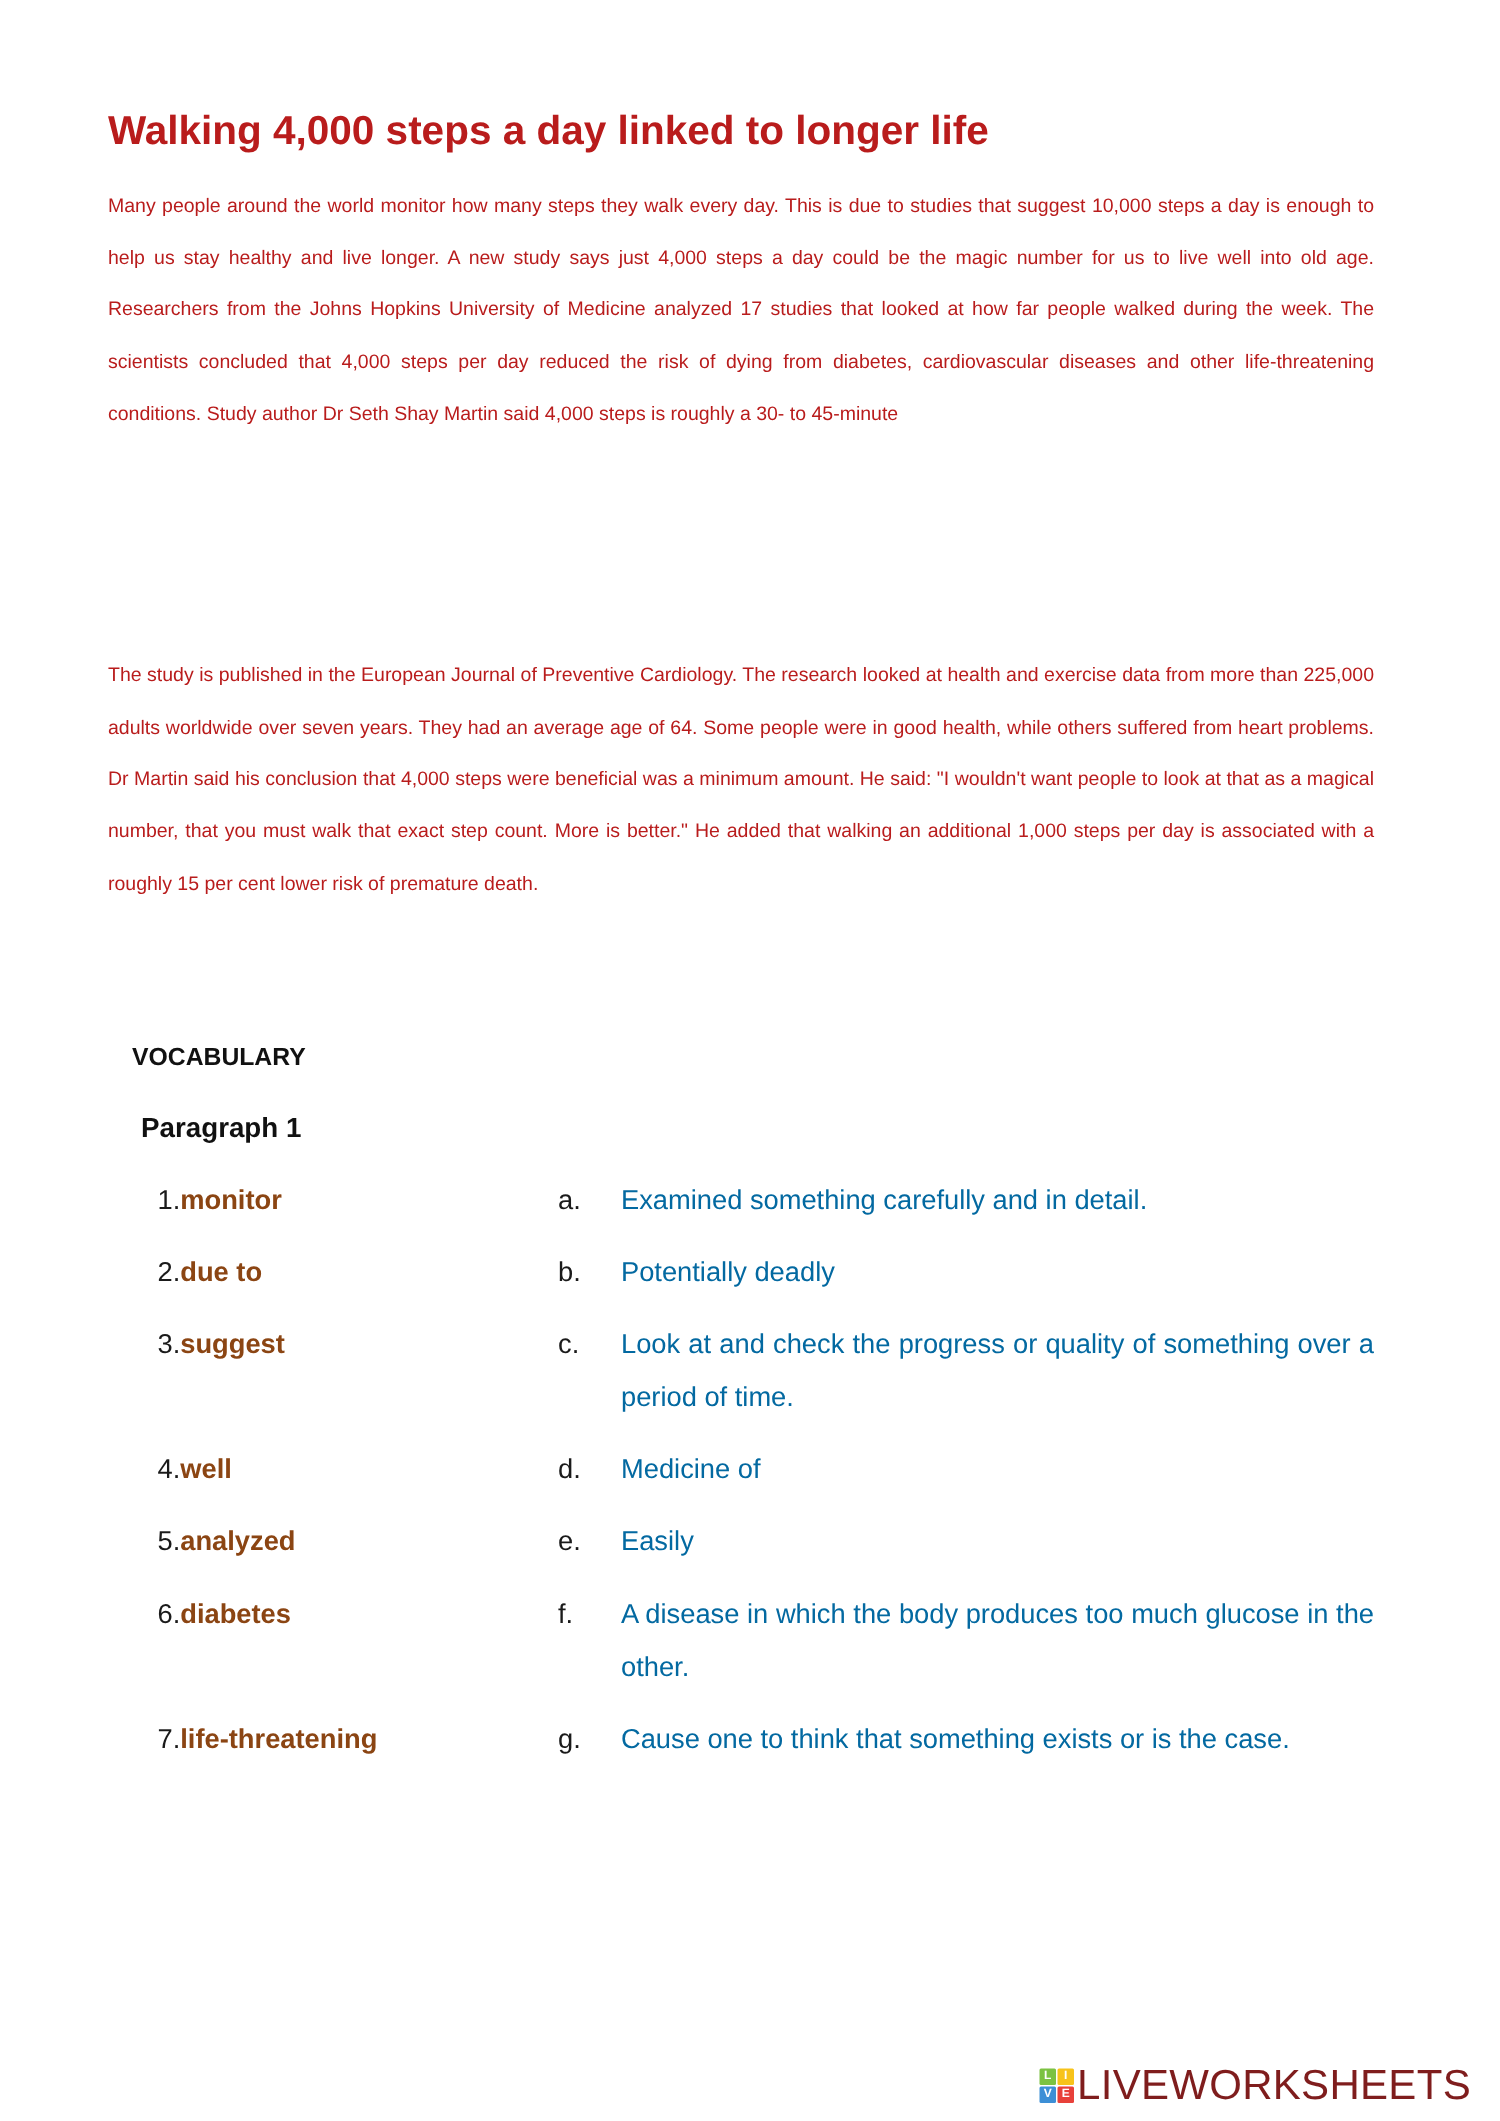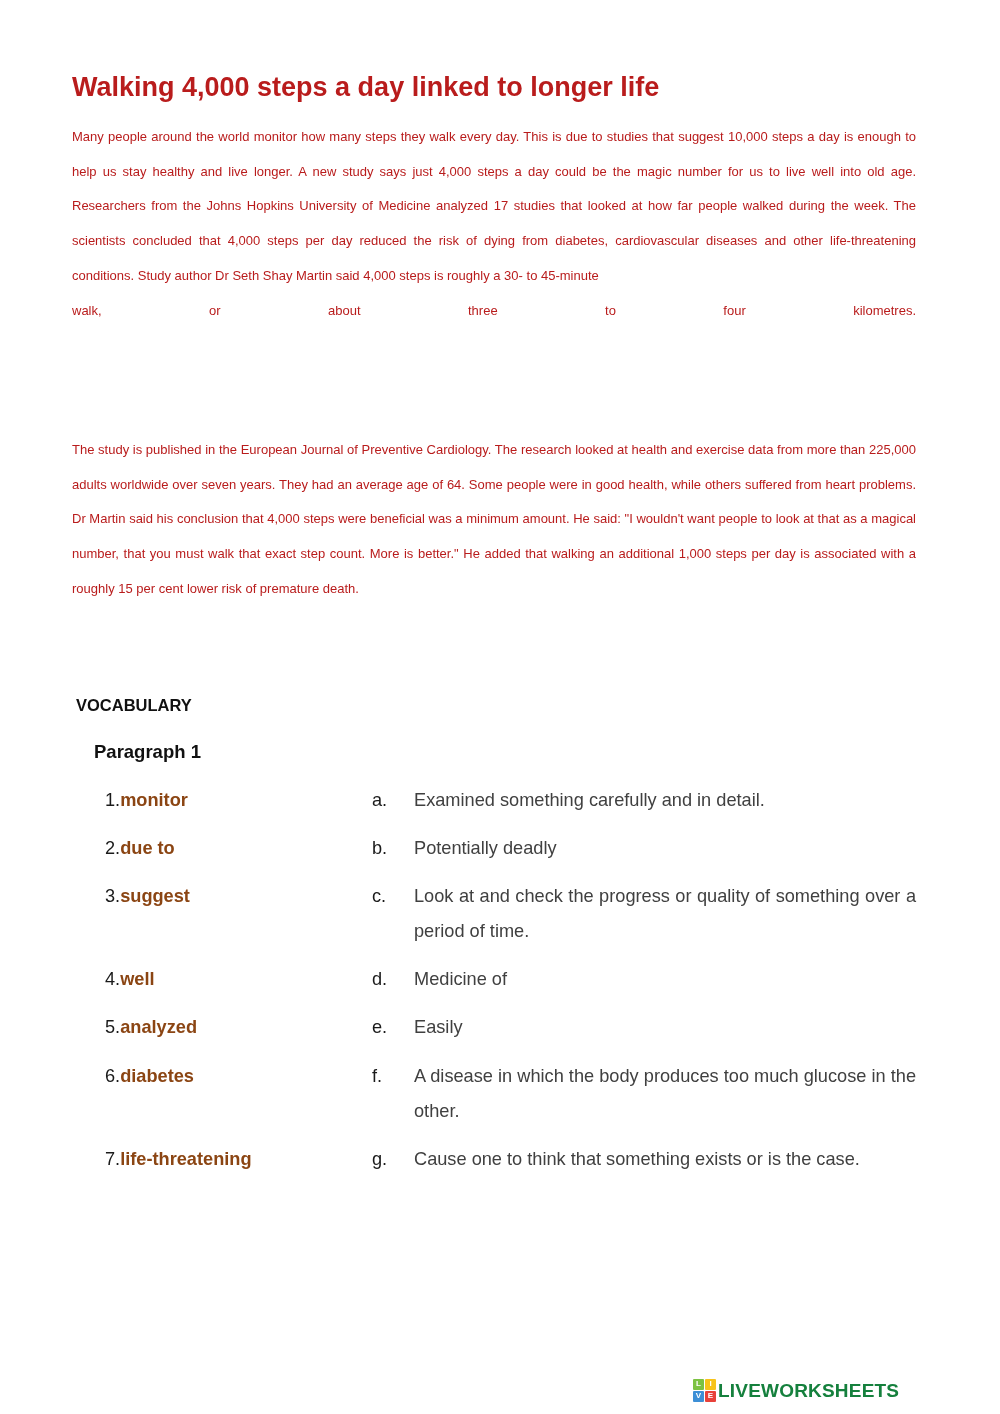--- a/index.html
+++ b/index.html
@@ -44,21 +44,21 @@
     }
     .para.p1 { top: 120px; }
     .para.p1 .last-justify {
       display: block;
       text-align: justify;
       text-align-last: justify;
     }
     .para.p2 { top: 433px; }
     .vocab-heading {
       position: absolute;
-      left: 4px;
+      left: 16px;
       top: 696px;
       margin: 0;
       font-size: 16.5px;
       font-weight: bold;
       color: #111;
     }
     .vocab-sub {
       position: absolute;
       left: 22px;
       top: 741px;
@@ -91,21 +91,21 @@
       top: 0;
       color: #1a1a1a;
     }
     .vocab-def {
       position: absolute;
       left: 342px;
       top: 0;
       width: 502px;
       text-align: justify;
       text-align-last: left;
-      color: #404040;
+      color: #0369a1;
     }
     .logo {
       position: absolute;
       left: 693px;
       top: 1377px;
       height: 26px;
       display: flex;
       align-items: center;
     }
     .logo-squares {
@@ -119,36 +119,35 @@
       font-size: 8px;
       font-weight: bold;
       color: #ffffff;
       display: flex;
       align-items: center;
       justify-content: center;
       border-radius: 1px;
       line-height: 1;
     }
     .logo-text {
-      font-size: 19px;
-      font-weight: bold;
-      color: #15803d;
+      font-size: 28px;
+      font-weight: normal;
+      color: #7f1d1d;
       letter-spacing: 0.2px;
       line-height: 1;
     }
   </style>
 </head>
 <body>
 
 <div class="page">
   <h1 class="title">Walking 4,000 steps a day linked to longer life</h1>
 
   <p class="para p1">
     <span>Many people around the world monitor how many steps they walk every day. This is due to studies that suggest 10,000 steps a day is enough to help us stay healthy and live longer. A new study says just 4,000 steps a day could be the magic number for us to live well into old age. Researchers from the Johns Hopkins University of Medicine analyzed 17 studies that looked at how far people walked during the week. The scientists concluded that 4,000 steps per day reduced the risk of dying from diabetes, cardiovascular diseases and other life-threatening conditions. Study author Dr Seth Shay Martin said 4,000 steps is roughly a 30- to 45-minute</span>
-    <span class="last-justify">walk, or about three to four kilometres.</span>
   </p>
 
   <p class="para p2">The study is published in the European Journal of Preventive Cardiology. The research looked at health and exercise data from more than 225,000 adults worldwide over seven years. They had an average age of 64. Some people were in good health, while others suffered from heart problems. Dr Martin said his conclusion that 4,000 steps were beneficial was a minimum amount. He said: "I wouldn't want people to look at that as a magical number, that you must walk that exact step count. More is better." He added that walking an additional 1,000 steps per day is associated with a roughly 15 per cent lower risk of premature death.</p>
 
   <h2 class="vocab-heading">VOCABULARY</h2>
   <h3 class="vocab-sub">Paragraph 1</h3>
 
   <div class="vocab-row" style="top:783px">
     <span class="vocab-term"><span>1.</span><span class="word">monitor</span></span>
     <span class="vocab-letter">a.</span>

